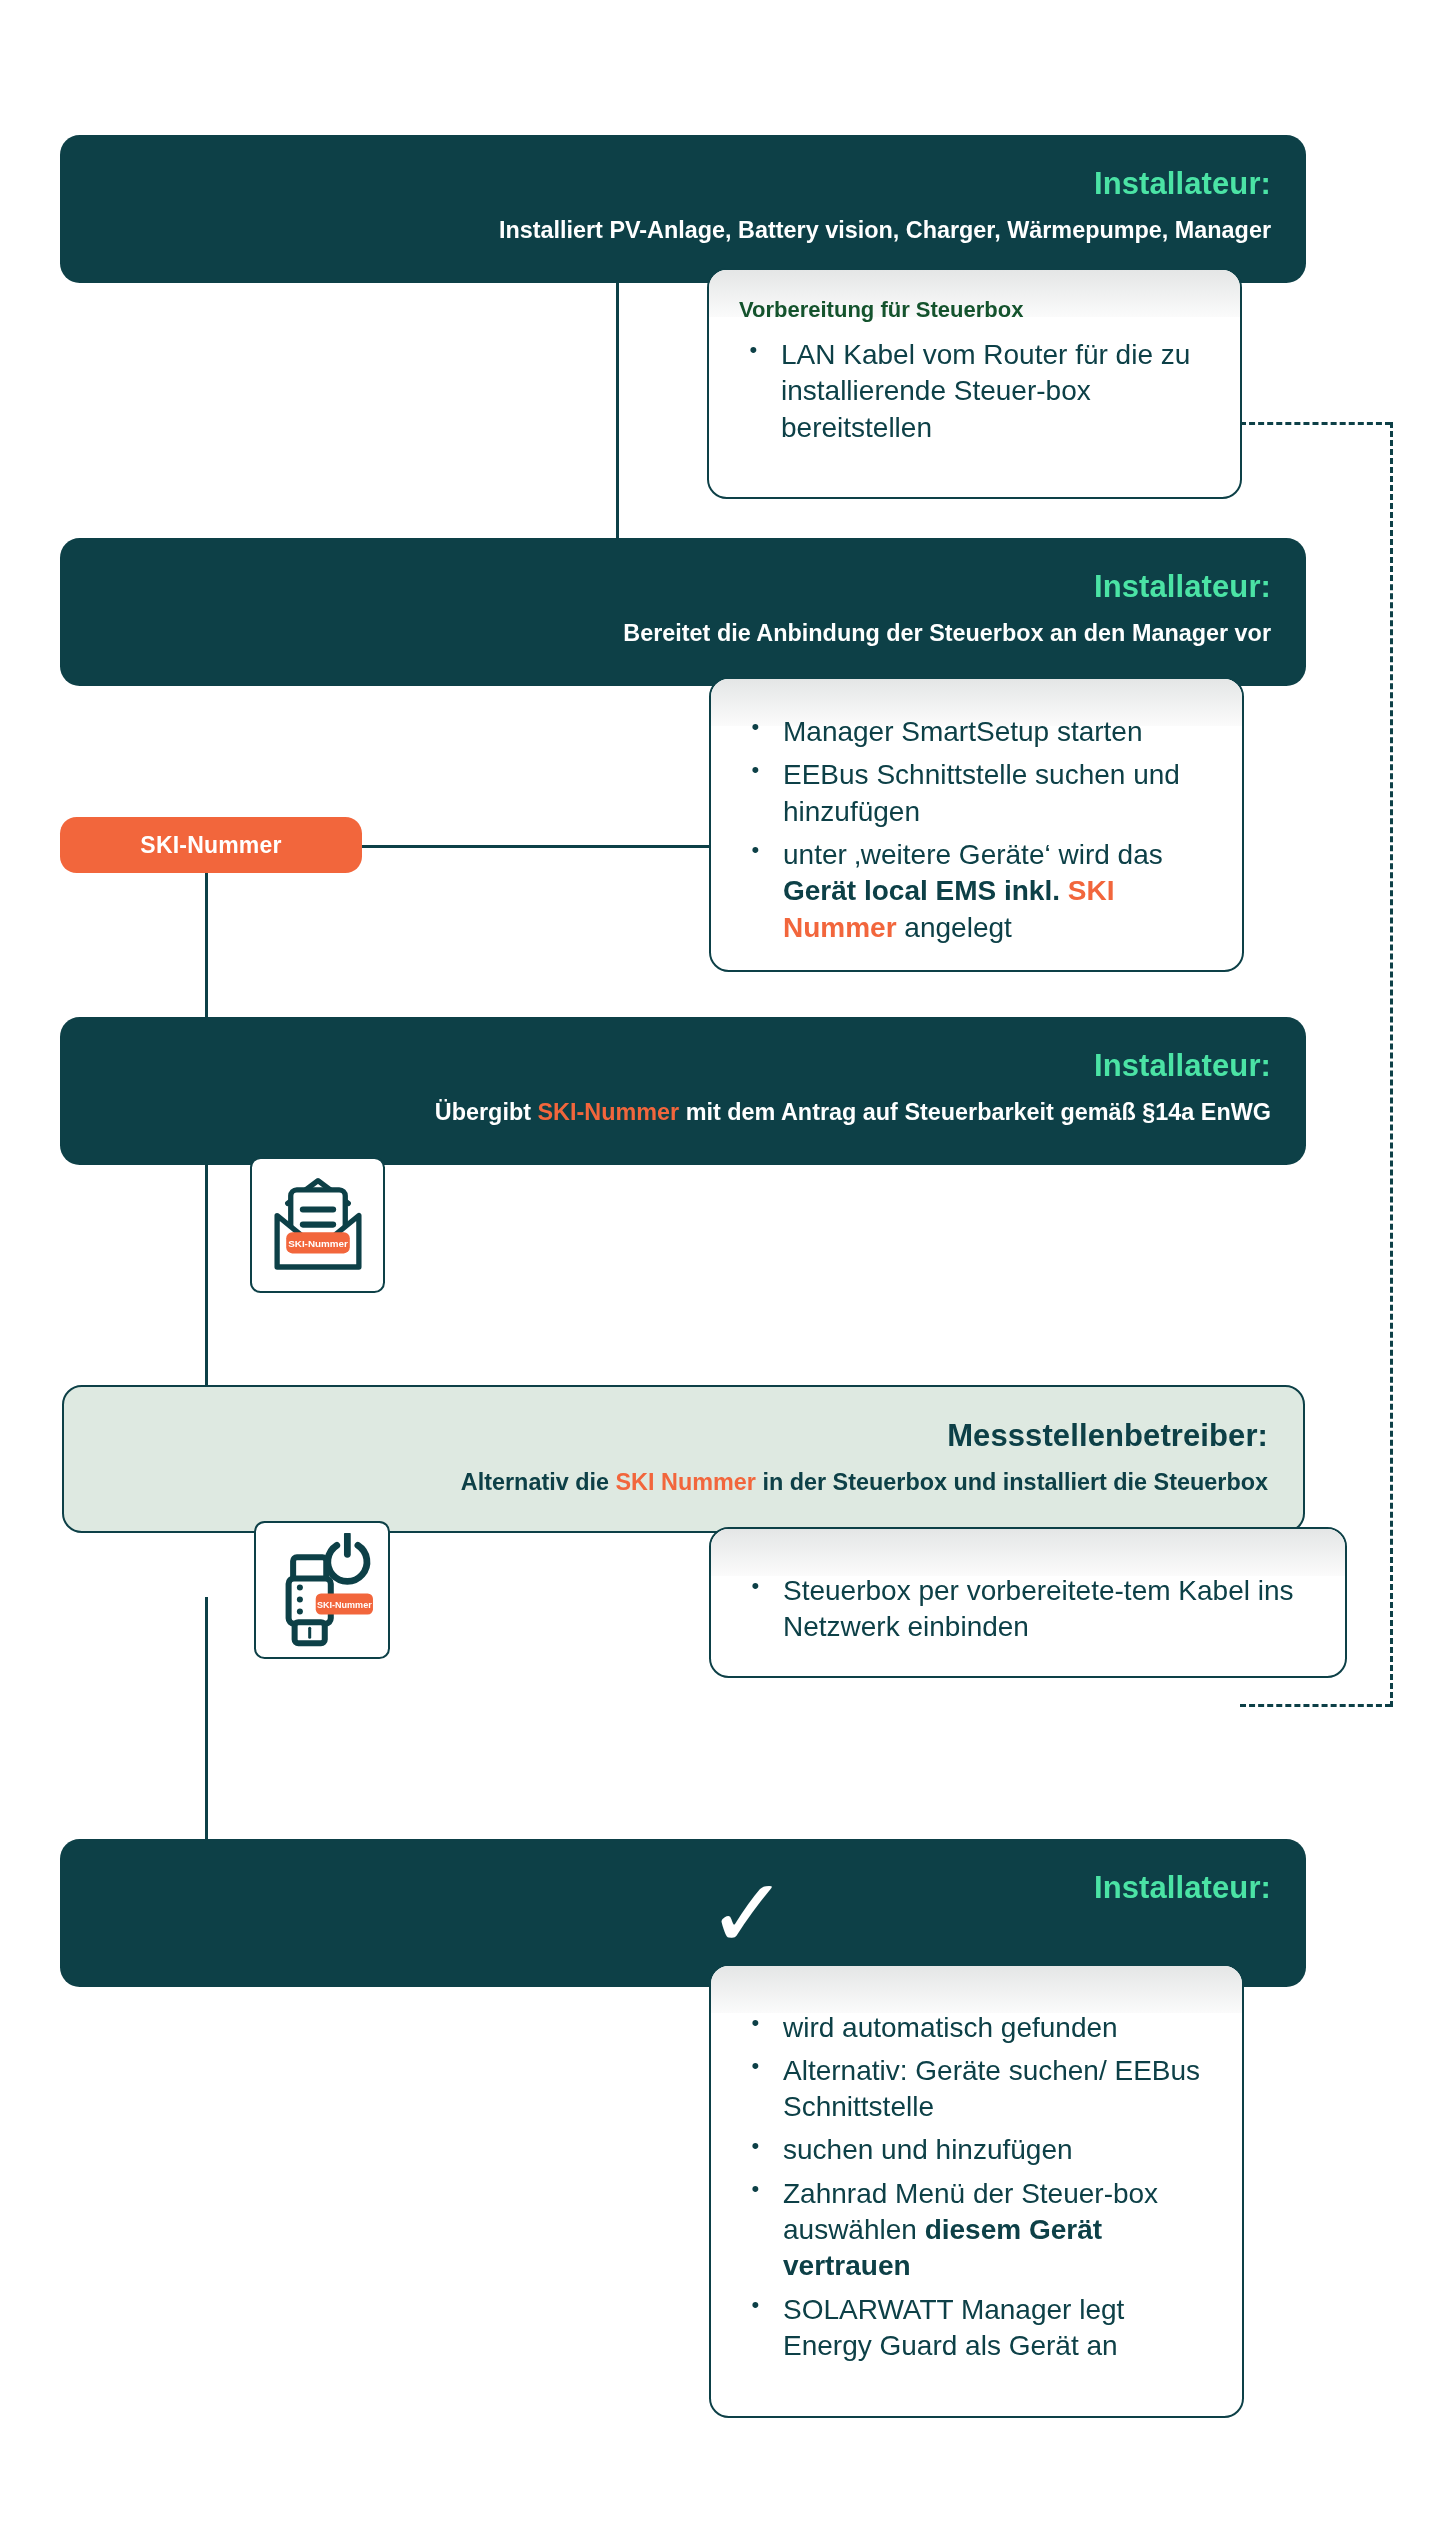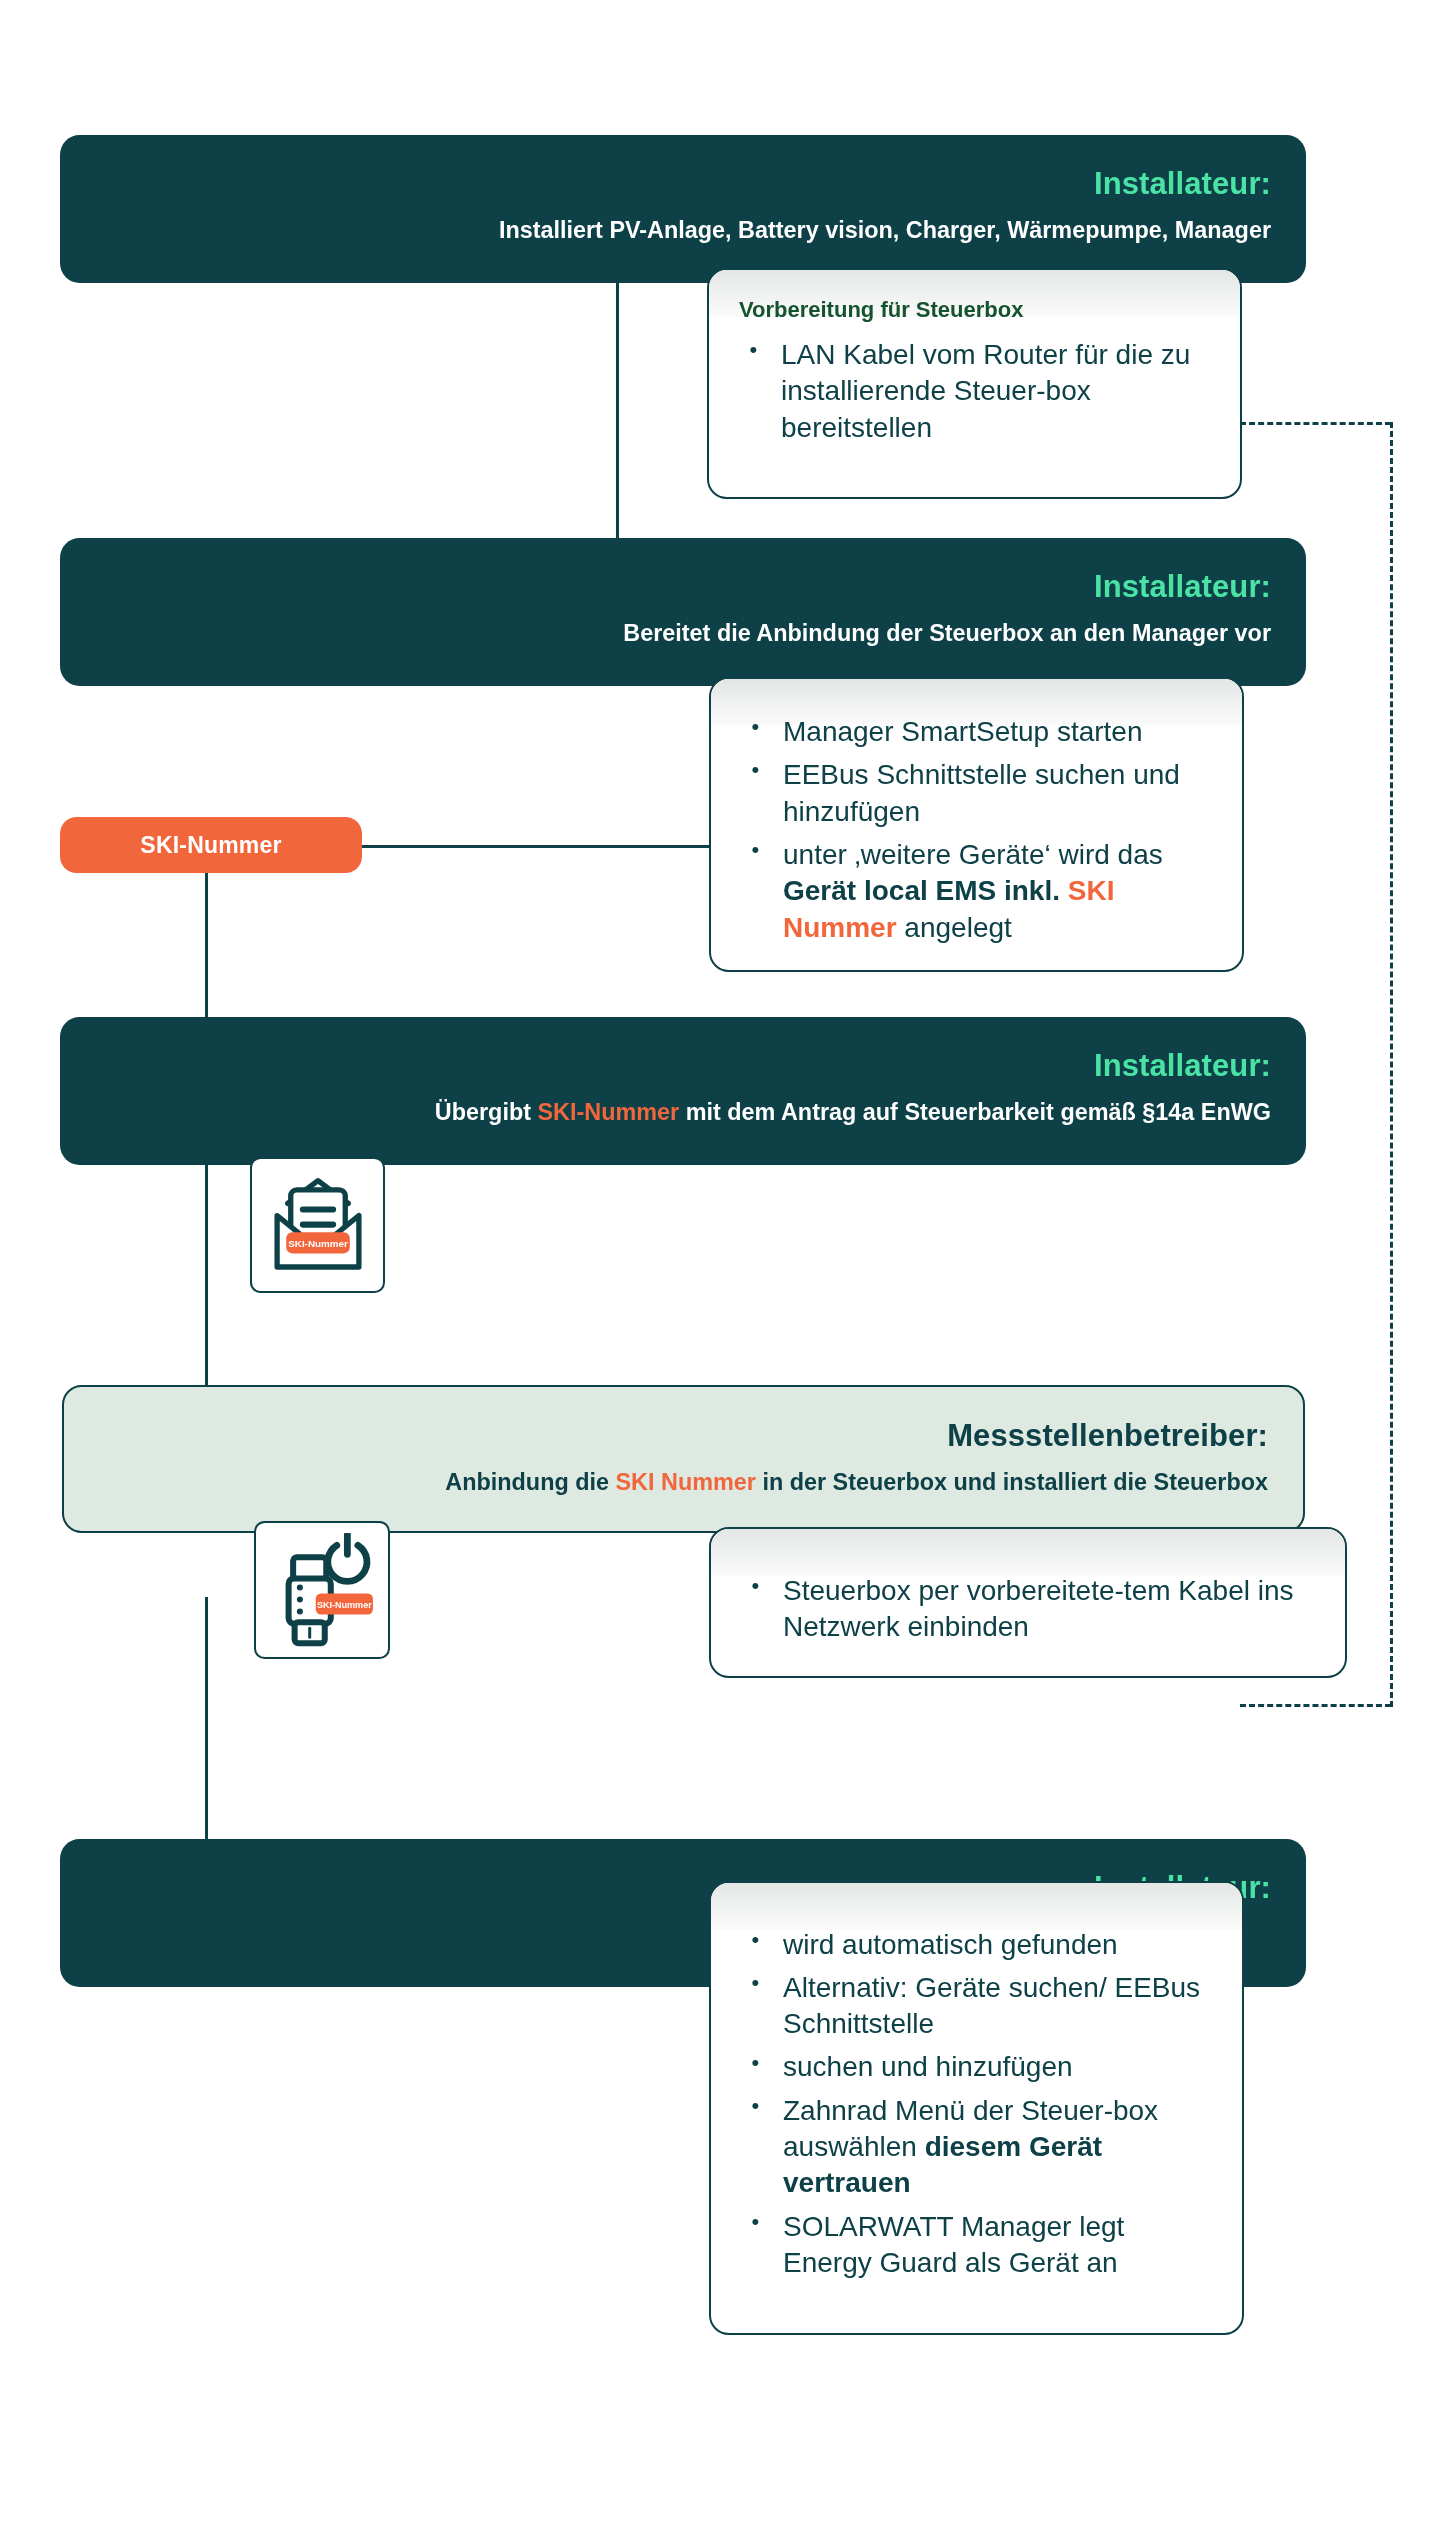--- a/index.html
+++ b/index.html
@@ -213,21 +213,21 @@
       <path d="M16 60 L70 104 L124 60 L124 128 L16 128 Z" fill="#ffffff" stroke="#0D4047" stroke-width="7" stroke-linejoin="round"></path>
       <rect x="28" y="82" width="84" height="28" rx="8" fill="#F2663C"></rect>
       <text x="70" y="101" font-family="Liberation Sans, sans-serif" font-size="13" font-weight="bold" fill="#ffffff" text-anchor="middle">SKI-Nummer</text>
     </svg>
   </div>
 
 
   <div class="banner light" style="left:62px; top:1385px; width:1243px; height:148px;">
     <div class="role">Messstellenbetreiber:</div>
     <div class="desc">
-      <span>Anbindung die </span><span class="hl-orange">SKI Nummer</span><span> in der Steuerbox und installiert die Steuerbox</span>
+      <span>Alternativ die </span><span class="hl-orange">SKI Nummer</span><span> in der Steuerbox und installiert die Steuerbox</span>
     </div>
   </div>
 
   <div class="icon-tile" style="left:254px; top:1521px; width:136px; height:138px;">
     <svg width="113" height="115" viewBox="0 0 150 152">
       <path d="M94 16 A26 26 0 1 0 122 16" fill="none" stroke="#0D4047" stroke-width="9" stroke-linecap="round"></path>
       <line x1="108" y1="2" x2="108" y2="28" stroke="#0D4047" stroke-width="9" stroke-linecap="round"></line>
       <rect x="36" y="32" width="44" height="30" rx="5" fill="#ffffff" stroke="#0D4047" stroke-width="8"></rect>
       <rect x="30" y="60" width="56" height="60" rx="7" fill="#ffffff" stroke="#0D4047" stroke-width="8"></rect>
       <rect x="38" y="118" width="40" height="28" rx="5" fill="#ffffff" stroke="#0D4047" stroke-width="8"></rect>
@@ -248,21 +248,21 @@
     </div>
   </div>
 
   <div class="banner dark" style="left:60px; top:1839px; width:1246px; height:148px;">
     <div class="role">Installateur:</div>
   </div>
   <div class="check-mark" style="left:707px; top:1865px; font-size:97px;">
     <span>✓</span>
   </div>
 
-  <div class="card" style="left:709px; top:1881px; width:535px; height:454px;">
+  <div class="card" style="left:709px; top:1964px; width:535px; height:454px;">
     <div class="card-inner">
       <ul style="margin-top:16.6px;">
         <li><span>wird automatisch gefunden</span></li>
         <li><span>Alternativ: Geräte suchen/ EEBus Schnittstelle</span></li>
         <li><span>suchen und hinzufügen</span></li>
         <li>
           <span>Zahnrad Menü der Steuer-box auswählen </span><b>diesem Gerät vertrauen</b>
         </li>
         <li><span>SOLARWATT Manager legt Energy Guard als Gerät an</span></li>
       </ul>

